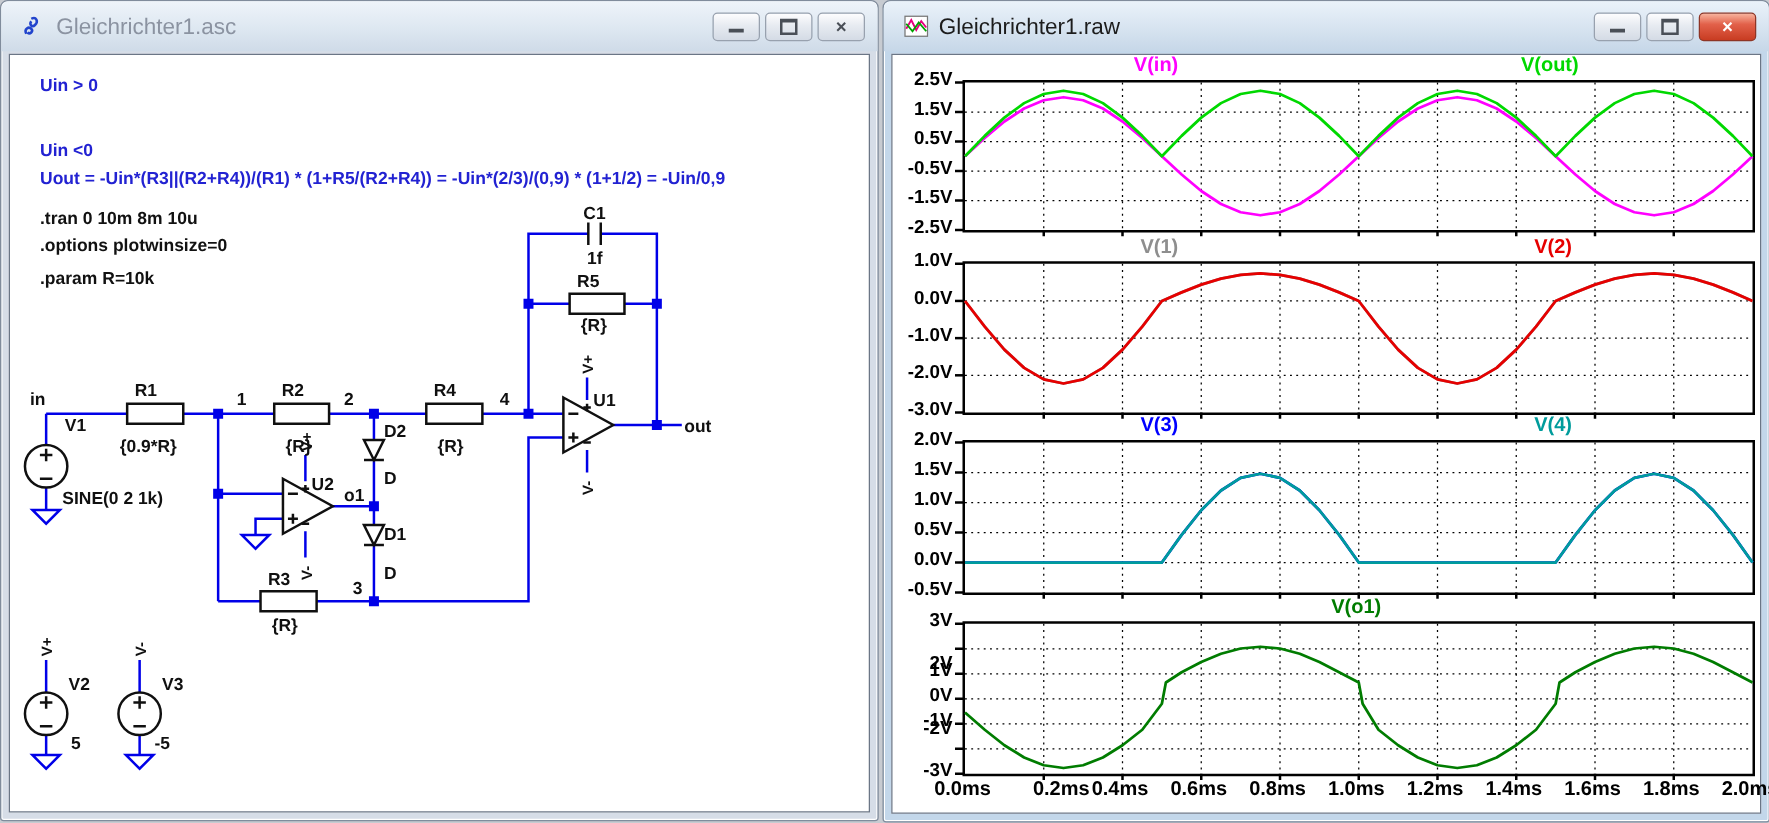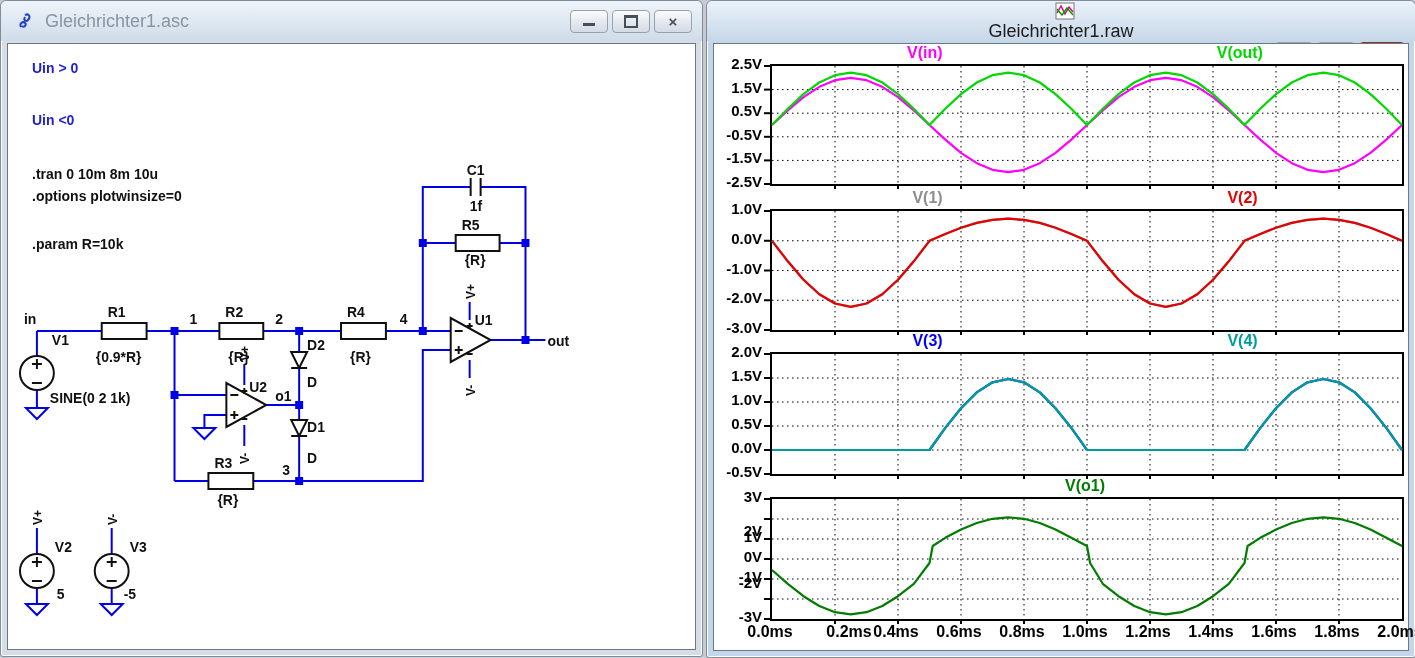--- a/index.html
+++ b/index.html
@@ -3,21 +3,21 @@
 <meta charset="utf-8">
 <style>
   html,body{margin:0;padding:0;background:#c7cbd1;width:1415px;height:658px;overflow:hidden;
     font-family:"Liberation Sans",sans-serif;}
   .window{position:absolute;border:1px solid #808c9c;border-radius:6px 6px 3px 3px;
     box-shadow:0 0 0 1px #fff inset;}
   .win-left{left:0;top:0;width:701px;height:655px;background:#d6dde7;}
   .win-right{left:706px;top:0;width:708px;height:656px;background:#c3d7ea;}
   .titlebar{position:absolute;left:0;top:0;right:0;height:40px;border-radius:6px 6px 0 0;
     background:linear-gradient(#eef4fa,#dce6f0 60%,#cfdbe8);display:flex;align-items:center;}
-  .win-right .titlebar{background:linear-gradient(#eaf2fa,#d5e2ef 60%,#c6d7e8);flex-direction:column;}
+  .win-right .titlebar{background:linear-gradient(#eaf2fa,#d5e2ef 60%,#c6d7e8);}
   .win-icon{width:20px;height:20px;margin:0 8px 0 16px;flex:0 0 auto;}
   .title-text{font-size:18px;color:#8b93a1;}
   .win-right .title-text{color:#1c1c1c;}
   .win-buttons{margin-left:auto;margin-right:10px;display:flex;gap:4px;}
   .wbtn{width:36px;height:21px;border:1px solid #98a1ae;border-radius:4px;
     background:linear-gradient(#fdfdfe,#e7ebf1 45%,#d4dbe5);display:flex;align-items:center;justify-content:center;
     color:#4a4f57;}
   .wbtn .bar{width:12px;height:3px;background:#4a4f57;margin-top:7px;}
   .wbtn .boxg{width:10px;height:8px;border:2px solid #4a4f57;border-top-width:3px;}
   .wbtn.close-gray{font-size:15px;font-weight:bold;}
@@ -66,23 +66,24 @@
           <span class="boxg"></span>
         </div>
       <div class="wbtn close-gray">
           <span>×</span>
         </div>
     </div>
   </div>
   <div class="client">
     <div class="anno comment" style="left:24px;top:16px">Uin &gt; 0</div>
     <div class="anno comment" style="left:24px;top:68px">Uin &lt;0</div>
+    <div class="anno comment" style="left:24px;top:90px">Uout = -Uin*(R3||(R2+R4))/(R1) * (1+R5/(R2+R4)) = -Uin*(2/3)/(0,9) * (1+1/2) = -Uin/0,9</div>
     <div class="anno directive" style="left:24px;top:122px">.tran 0 10m 8m 10u</div>
     <div class="anno directive" style="left:24px;top:144px">.options plotwinsize=0</div>
-    <div class="anno directive" style="left:24px;top:192px">.param R=10k</div>
+    <div class="anno directive" style="left:24px;top:170px">.param R=10k</div>
 
     <svg class="schem" viewBox="6 42 689 605" preserveAspectRatio="none">
 
       <g>
         <path class="wire" d="M35 329 H100 M145 329 H218 M262 329 H340 M385 329 H450"></path>
         <path class="wire" d="M35 329 V354 M35 388 V406"></path>
         <path class="wire" d="M173 329 V479 M173 393 H225"></path>
         <path class="wire" d="M225 413 H203 V426"></path>
         <path class="wire" d="M265 403 H298"></path>
         <path class="wire" d="M298 329 V350 M298 366 V403 M298 403 V418 M298 434 V479"></path>

